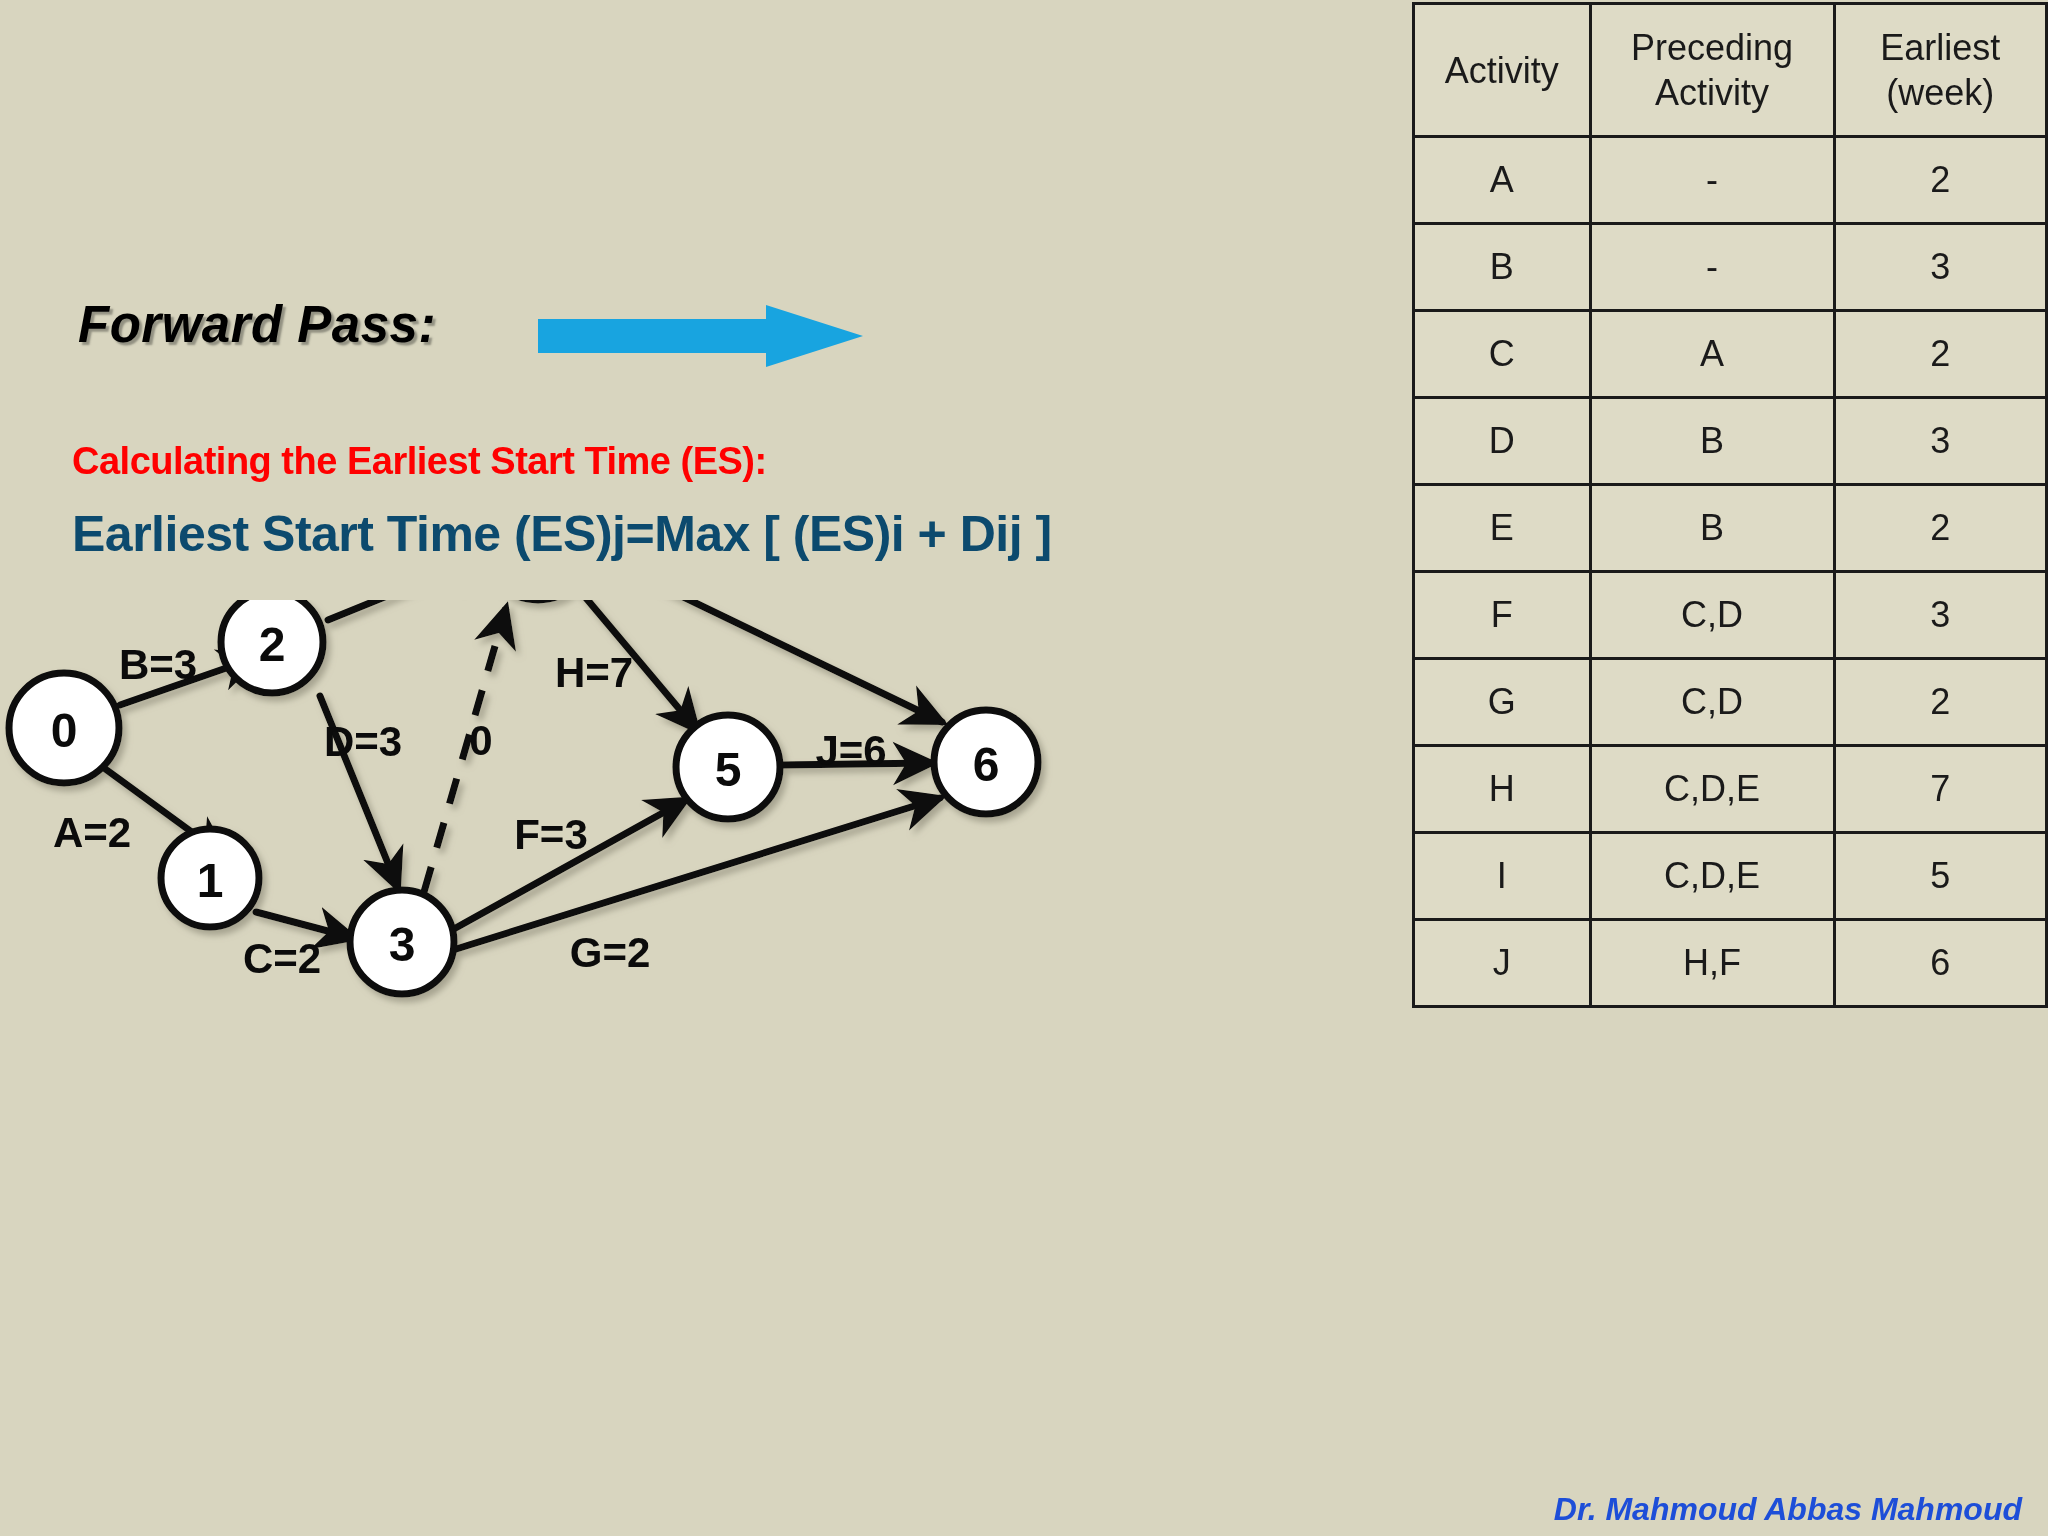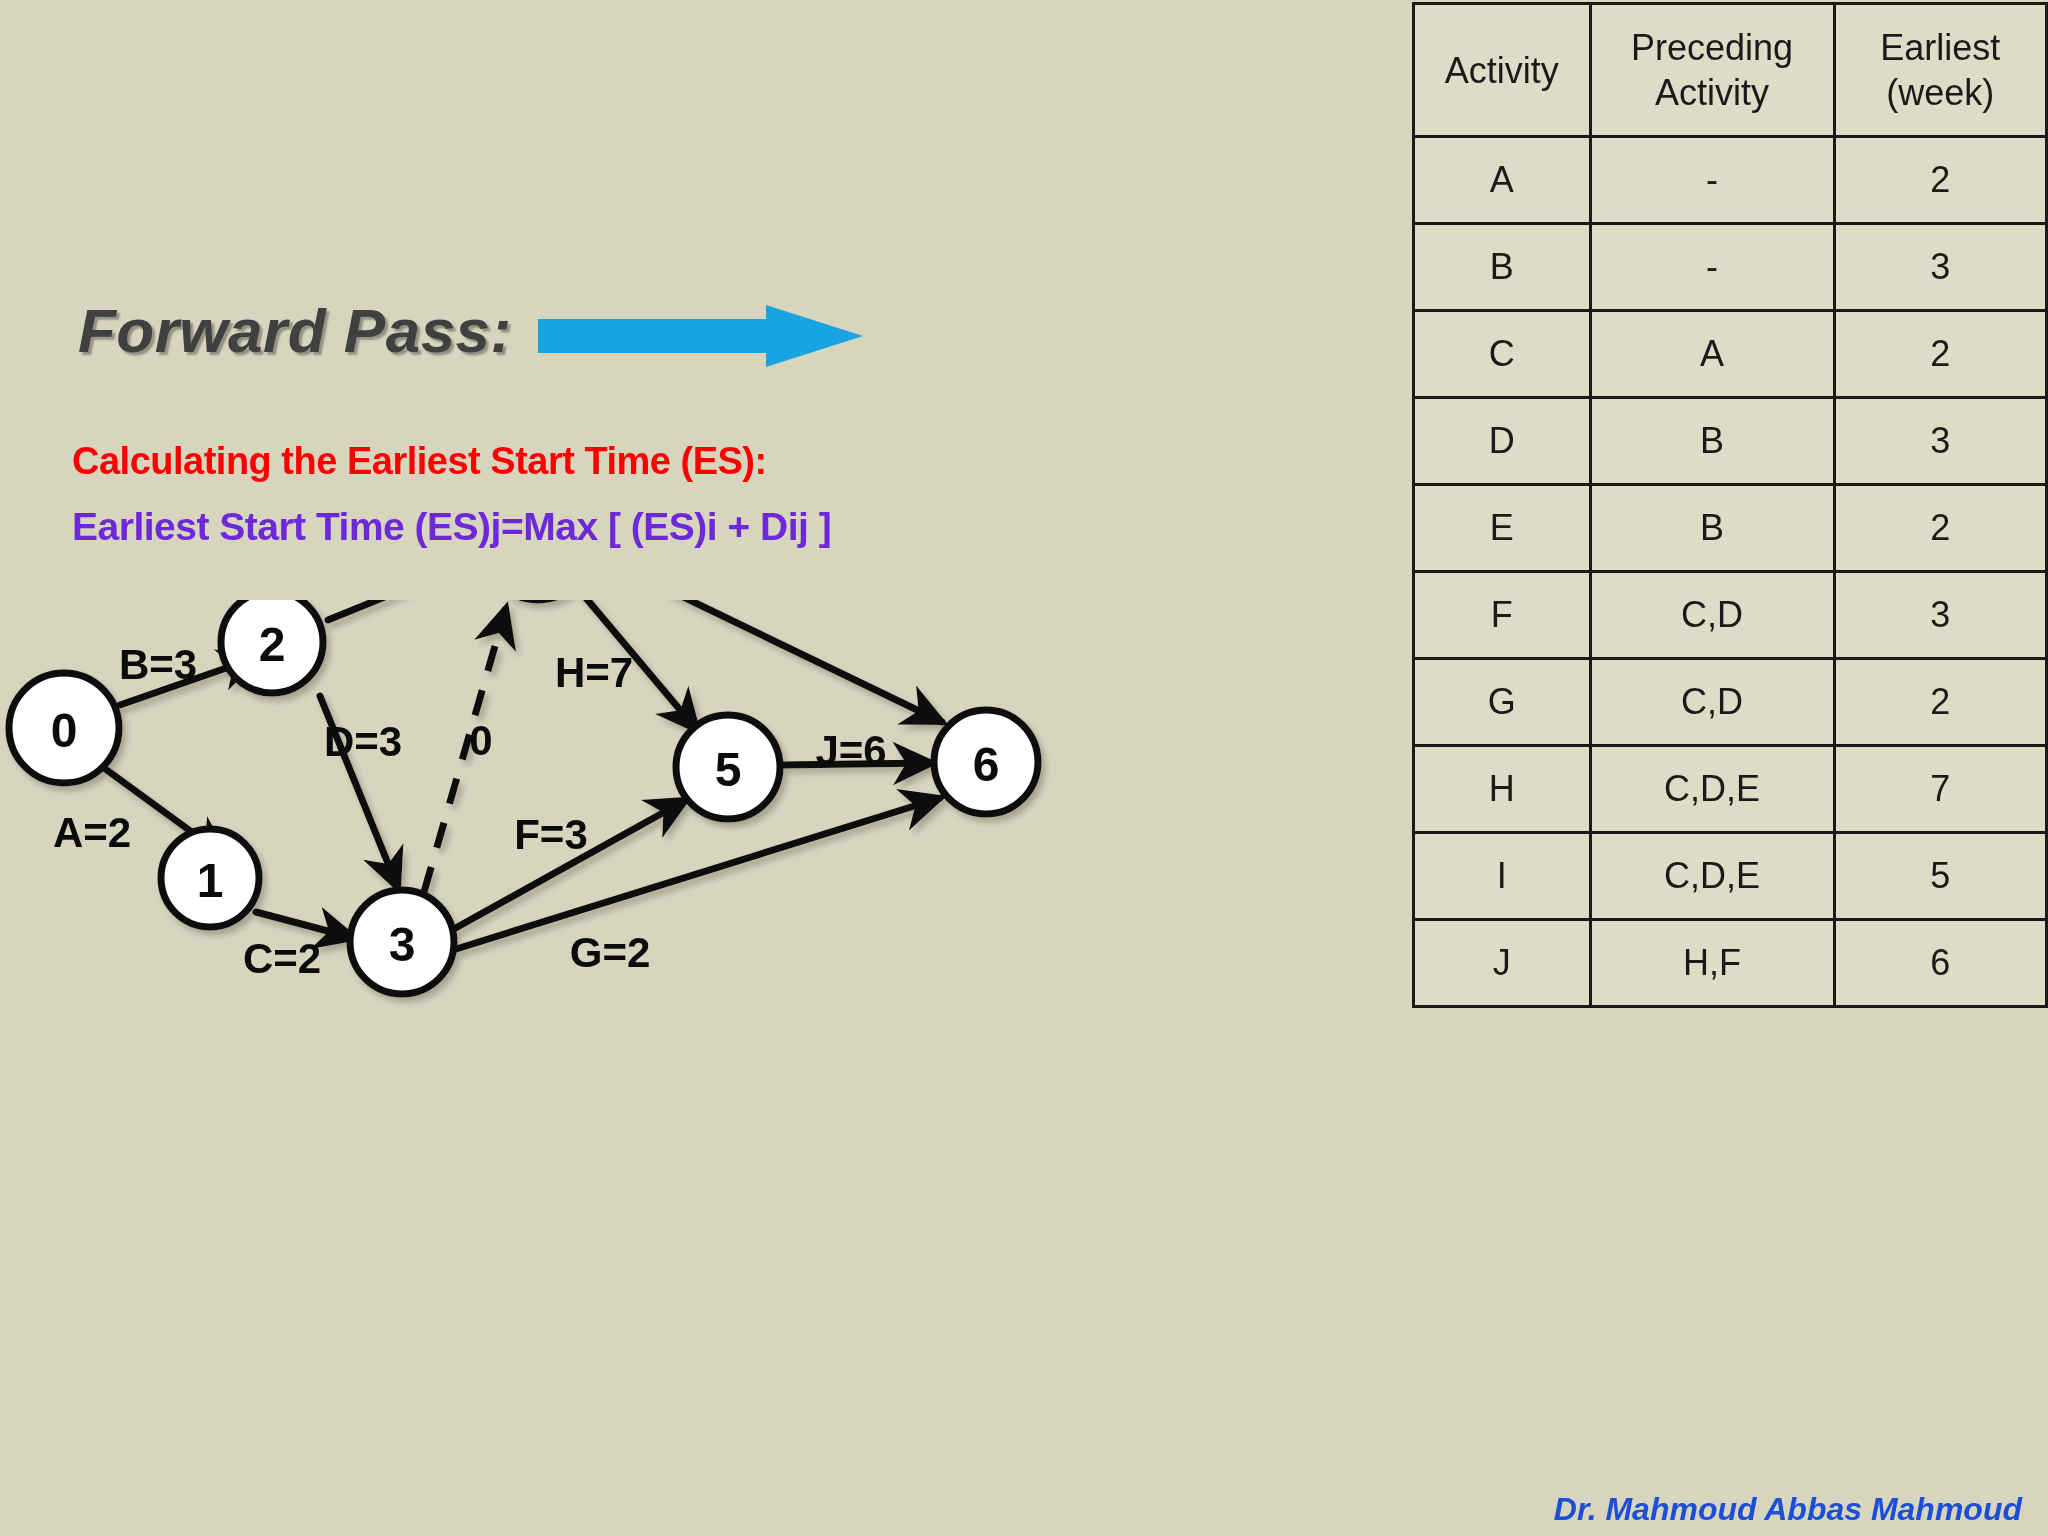--- a/index.html
+++ b/index.html
@@ -14,24 +14,24 @@
     background: #d8d5bf;
     overflow: hidden;
     font-family: "Liberation Sans", sans-serif;
   }
 
   
   #forward-pass-label {
     position: absolute;
     left: 78px;
     top: 295px;
-    font-size: 62px;
+    font-size: 51px;
     font-weight: bold;
     font-style: italic;
-    color: #404040;
+    color: #000000;
     text-shadow: 3px 3px 2px rgba(90,90,80,0.55);
     letter-spacing: 0.5px;
     white-space: nowrap;
   }
   #forward-arrow {
     position: absolute;
     left: 538px;
     top: 305px;
     width: 325px;
     height: 62px;
@@ -43,23 +43,23 @@
     font-size: 38px;
     font-weight: bold;
     color: #ff0000;
     white-space: nowrap;
     letter-spacing: -0.5px;
   }
   #formula-line {
     position: absolute;
     left: 72px;
     top: 505px;
-    font-size: 39px;
-    font-weight: bold;
-    color: #6d28d9;
+    font-size: 50px;
+    font-weight: bold;
+    color: #0c4a6e;
     white-space: nowrap;
     letter-spacing: -0.5px;
   }
 
   
   #network-svg {
     position: absolute;
     left: 0;
     top: 600px;
     width: 1420px;

